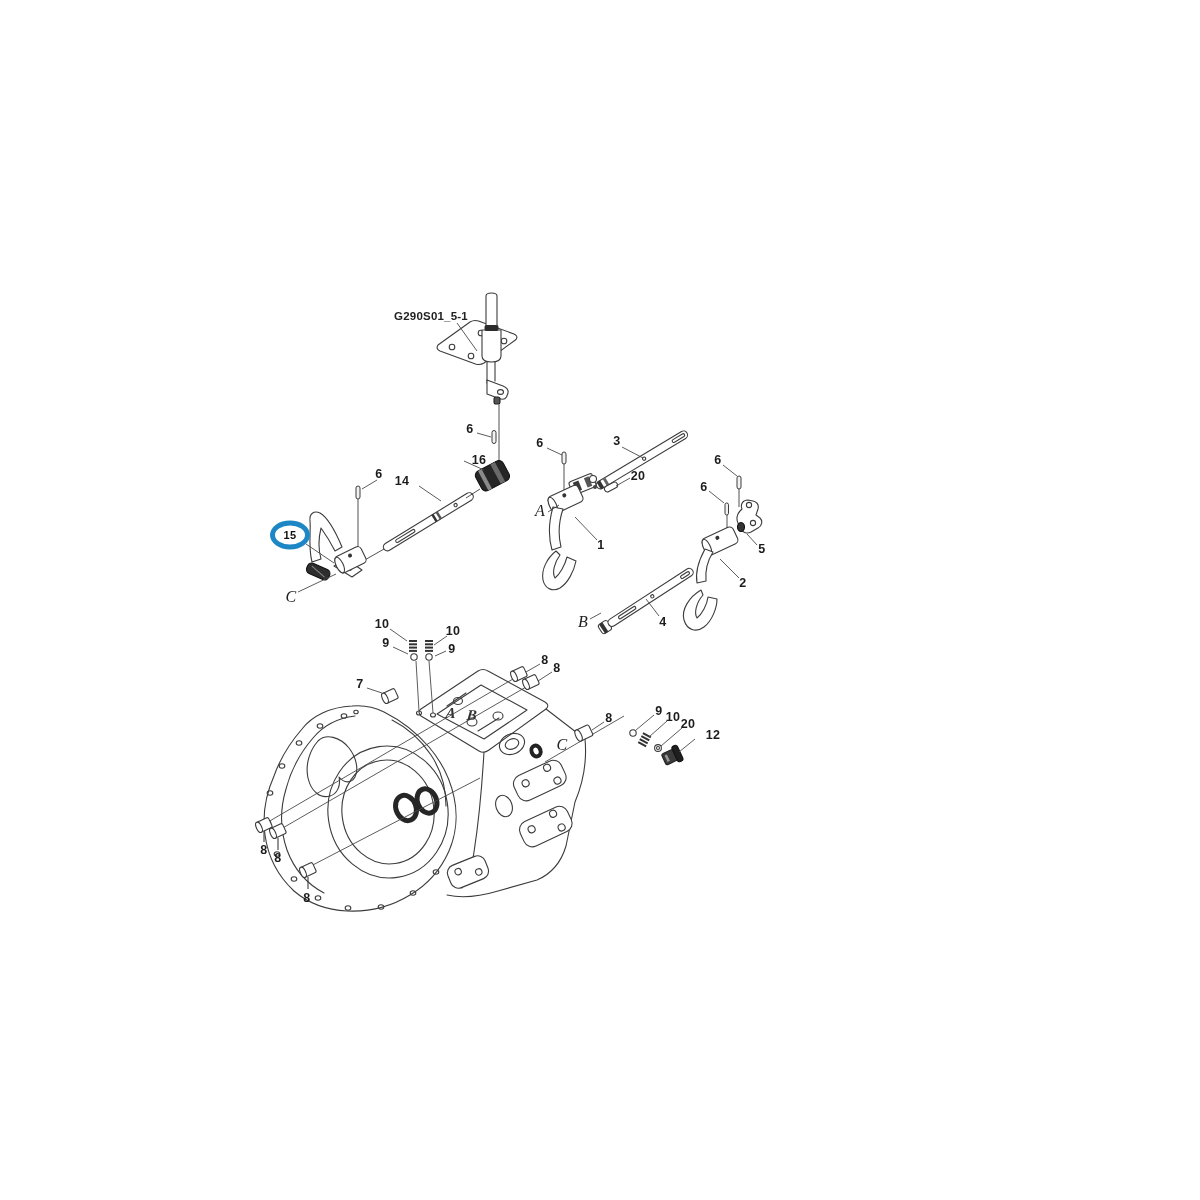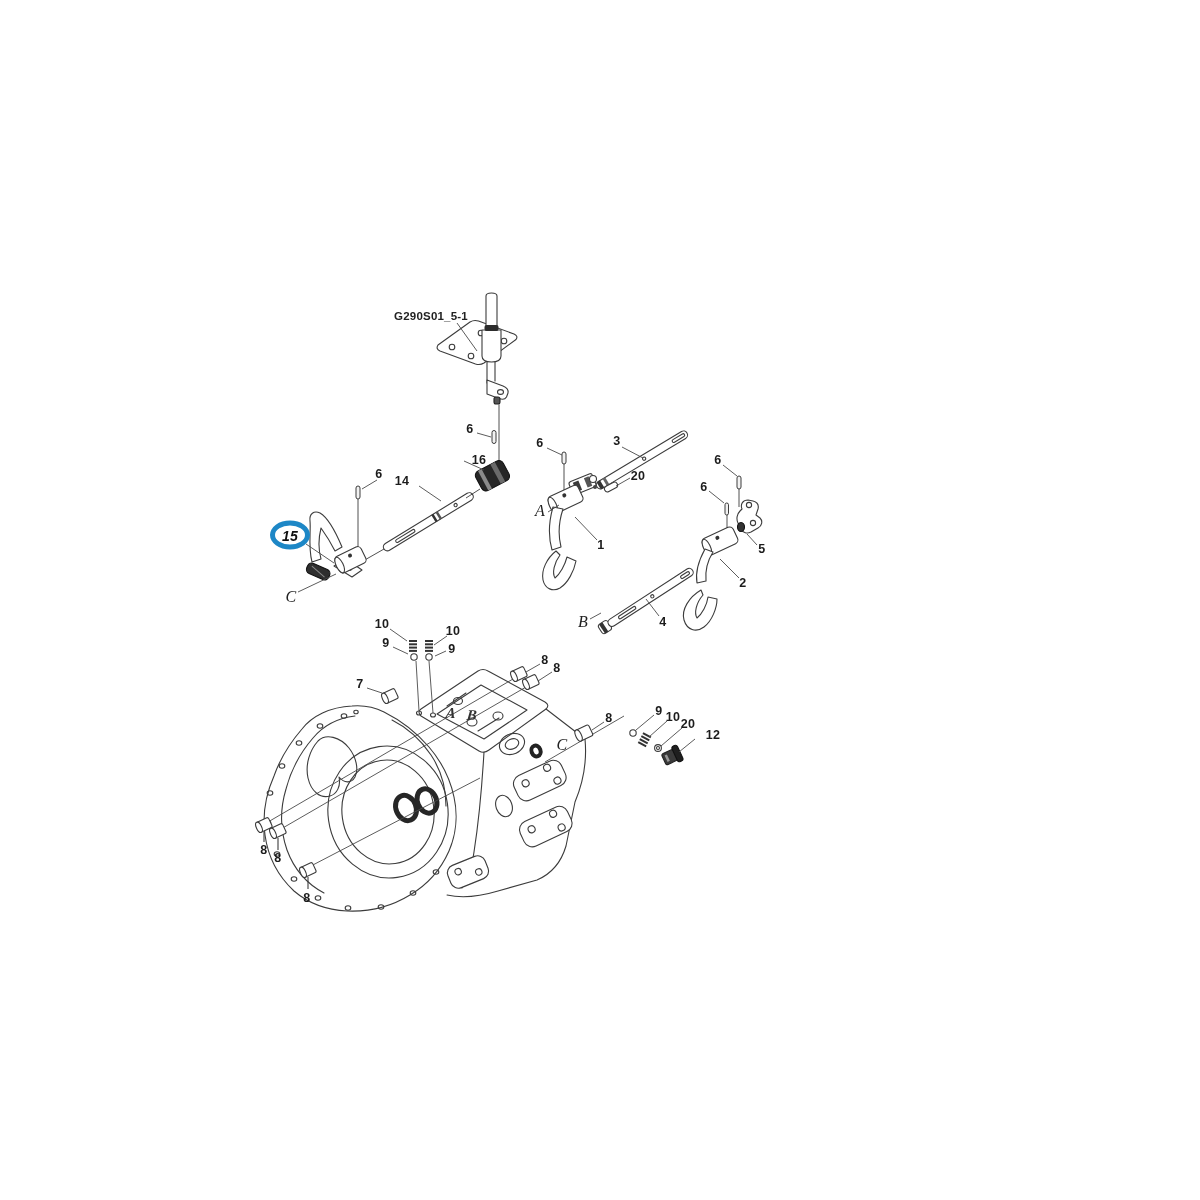--- a/index.html
+++ b/index.html
@@ -21,21 +21,21 @@
     font-size:15px;color:#333;transform:translate(-50%,-50%) skewX(-6deg);
   }
   .hl-ellipse{
     position:absolute;left:290px;top:535px;width:30px;height:19px;
     border:5px solid #1d87c6;border-radius:50%;
     transform:translate(-50%,-50%);
     display:flex;align-items:center;justify-content:center;
     background:#fff;z-index:6;
   }
   .hl-ellipse .callout-inner{
-    font-size:14px;font-weight:600;color:#111;line-height:1;letter-spacing:.3px;font-style:italic;
+    font-size:11px;font-weight:600;color:#111;line-height:1;letter-spacing:.3px;
   }
 </style>
 </head>
 <body>
 
 <div class="stage">
 
 <svg width="1200" height="1200" viewBox="0 0 1200 1200">
 
   <g stroke="#3c3c3c" fill="none" stroke-width="1.1" stroke-linejoin="round" stroke-linecap="round">

